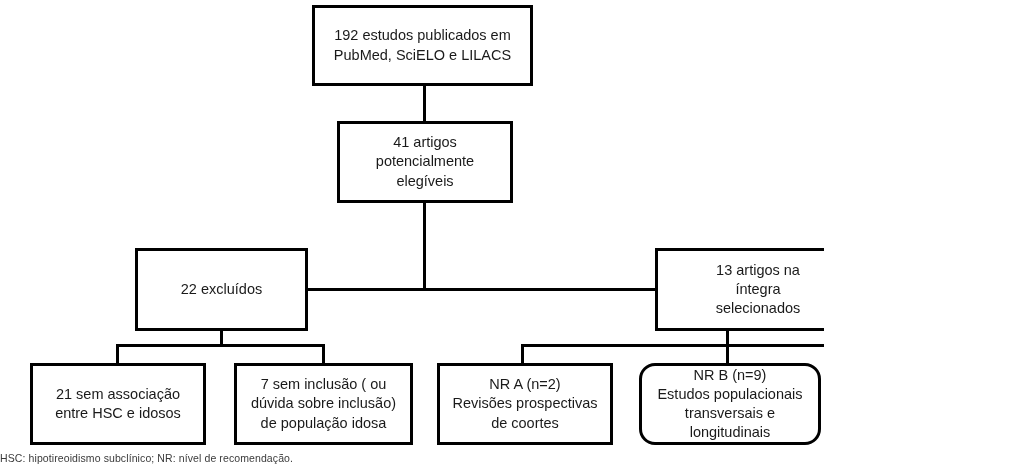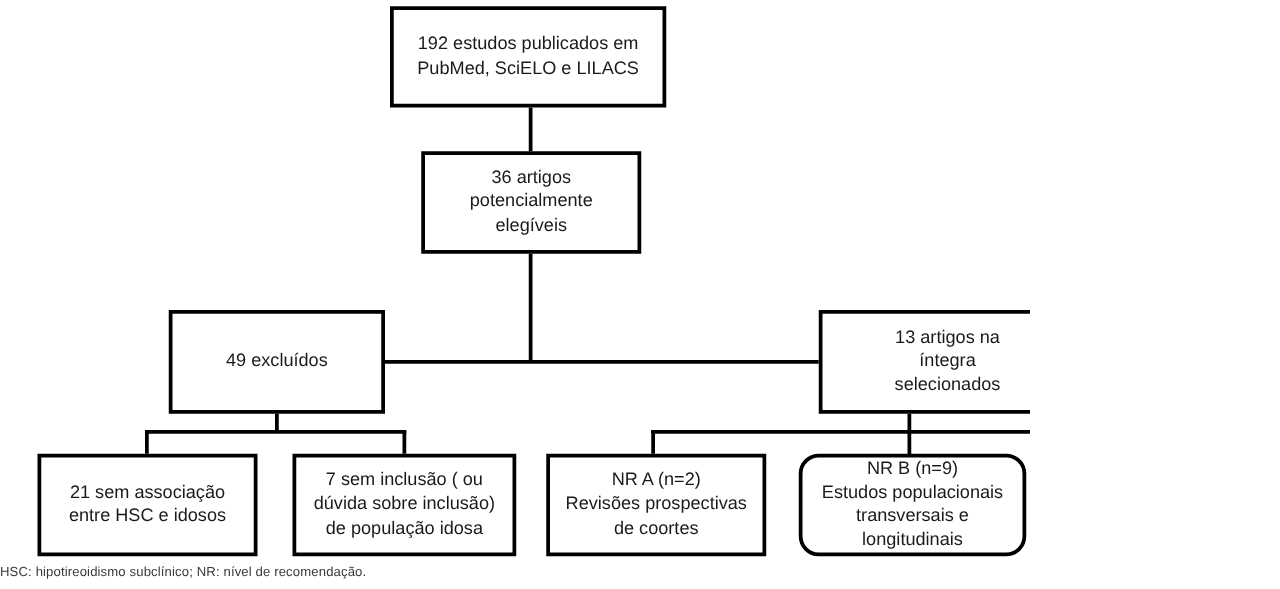--- a/index.html
+++ b/index.html
@@ -65,25 +65,25 @@
 
   <div class="conn vline" style="left:726px; top:330px; height:16px;"></div>
   <div class="conn hline" style="left:521px; top:344px; width:411px;"></div>
   <div class="conn vline" style="left:521px; top:344px; height:21px;"></div>
   <div class="conn vline" style="left:726px; top:344px; height:21px;"></div>
   <div class="conn vline" style="left:929px; top:344px; height:21px;"></div>
 
   <div class="node" style="left:312px; top:5px; width:221px; height:81px;">192 estudos publicados em
 PubMed, SciELO e LILACS</div>
 
-  <div class="node" style="left:337px; top:121px; width:176px; height:82px;">36 artigos
+  <div class="node" style="left:337px; top:121px; width:176px; height:82px;">41 artigos
 potencialmente
 elegíveis</div>
 
-  <div class="node" style="left:135px; top:248px; width:173px; height:83px;">49 excluídos</div>
+  <div class="node" style="left:135px; top:248px; width:173px; height:83px;">22 excluídos</div>
 
   <div class="node" style="left:655px; top:248px; width:176px; height:83px;padding-left:36px;">13 artigos na íntegra
 selecionados</div>
 
   <div class="node" style="left:30px; top:363px; width:176px; height:82px;">21 sem associação
 entre HSC e idosos</div>
 
   <div class="node" style="left:234px; top:363px; width:179px; height:82px;">7 sem inclusão ( ou
 dúvida sobre inclusão)
 de população idosa</div>

